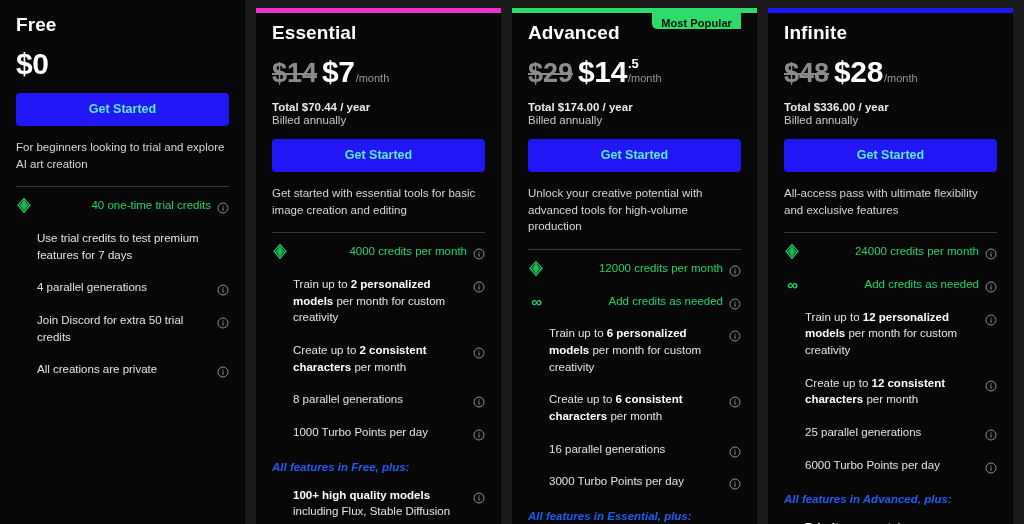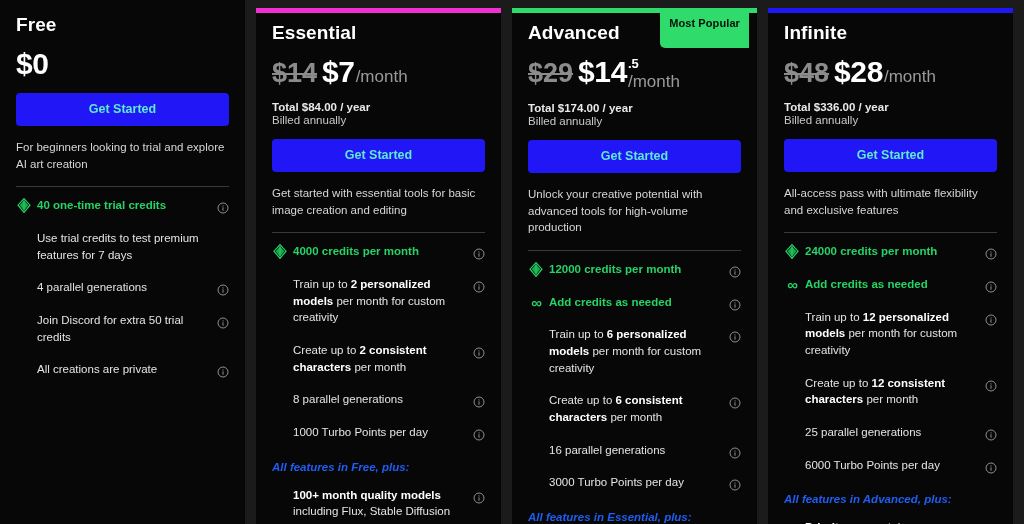--- a/index.html
+++ b/index.html
@@ -25,25 +25,25 @@
   }
   .plan-card.free { margin-top: 0; height: 524px; padding-top: 14px; }
   .plan-card.accented { margin-top: 8px; height: 516px; padding-top: 14px; }
   .accent-bar {
     position: absolute;
     top: 0; left: 0; right: 0;
     height: 5px;
   }
   .badge {
     position: absolute;
-    top: 5px; right: 8px;
+    top: 5px; right: 16px;
     font-size: 11px;
     font-weight: 700;
     color: #06110a;
-    padding: 4px 9px 19px;
+    padding: 4px 9px 0;
     border-bottom-left-radius: 5px;
     letter-spacing: .1px;
   }
   .card-inner { padding: 0 16px; }
   .plan-name {
     font-size: 19px;
     font-weight: 700;
     color: #ffffff;
     letter-spacing: .1px;
     margin-bottom: 11px;
@@ -76,21 +76,21 @@
     margin-left: 1px;
   }
   .price-cents {
     font-size: 13px;
     font-weight: 700;
     color: #ffffff;
     line-height: 1;
     margin-top: 2px;
   }
   .price-period {
-    font-size: 17px;
+    font-size: 11px;
     color: #9a9a9a;
     line-height: 1;
     margin-top: 3px;
   }
   .price-period.inline {
     align-self: baseline;
     margin-left: 1px;
     margin-top: 0;
   }
   .total-line {
@@ -141,21 +141,21 @@
     width: 15px; height: 15px;
     display: flex; align-items: center; justify-content: center;
     margin-top: 1px;
   }
   .feat-text {
     flex: 1 1 auto;
     font-size: 11.5px;
     line-height: 1.45;
     color: #e4e4e4;
   }
-  .feat-text.green { color: #25d366; font-weight: 700; }
+  .feat-text.green { color: #25d366; font-weight: 400; text-align: right; }
   .feat-text b { font-weight: 700; color: #ffffff; }
   .info-icon {
     flex: 0 0 auto;
     width: 12px; height: 12px;
     margin-top: 3px;
     cursor: pointer;
   }
   .section-note {
     font-size: 11.5px;
     font-weight: 700;
@@ -237,21 +237,21 @@
     </div>
     <div class="plan-card accented">
       <div class="accent-bar" style="background:#f02fd0"></div>
       <div class="card-inner">
         <div class="plan-name">Essential</div>
         <div class="price-row">
           <span class="price-old">$14</span>
           <span class="price-new">$7</span>
           <span class="price-period inline">/month</span>
         </div>
-        <div class="total-line">Total $84.00 / year</div>
+        <div class="total-line">Total $70.44 / year</div>
         <div class="billed-line">Billed annually</div>
         <button class="cta-button">Get Started</button>
         <div class="plan-desc">Get started with essential tools for basic image creation and editing</div>
         <div class="divider"></div>
         <ul class="features">
           <li class="feature">
             <span class="feat-icon">
               <svg width="14" height="15" viewBox="0 0 14 15">
                 <path d="M7 0.6 L13 7.2 L7 14.4 L1 7.2 Z" fill="none" stroke="#25d366" stroke-width="1.2"></path>
                 <path d="M7 2.2 L11.4 7.2 L7 12.6 L2.6 7.2 Z" fill="#1aa850"></path>
@@ -299,21 +299,21 @@
                 <circle cx="6" cy="6" r="5" fill="none" stroke="#8f8f8f" stroke-width="1"></circle>
                 <rect x="5.5" y="3.4" width="1" height="1.1" fill="#8f8f8f"></rect>
                 <rect x="5.5" y="5.3" width="1" height="3.4" fill="#8f8f8f"></rect>
               </svg></span>
           </li>
         </ul>
         <div class="section-note">All features in Free, plus:</div>
         <ul class="features">
           <li class="feature">
             <span class="feat-icon"></span>
-            <span class="feat-text"><b>100+ month quality models</b> including Flux, Stable Diffusion and more</span>
+            <span class="feat-text"><b>100+ high quality models</b> including Flux, Stable Diffusion and more</span>
             <span class="info-icon"><svg width="12" height="12" viewBox="0 0 12 12">
                 <circle cx="6" cy="6" r="5" fill="none" stroke="#8f8f8f" stroke-width="1"></circle>
                 <rect x="5.5" y="3.4" width="1" height="1.1" fill="#8f8f8f"></rect>
                 <rect x="5.5" y="5.3" width="1" height="3.4" fill="#8f8f8f"></rect>
               </svg></span>
           </li>
         </ul>
       </div>
     </div>
     <div class="plan-card accented">

